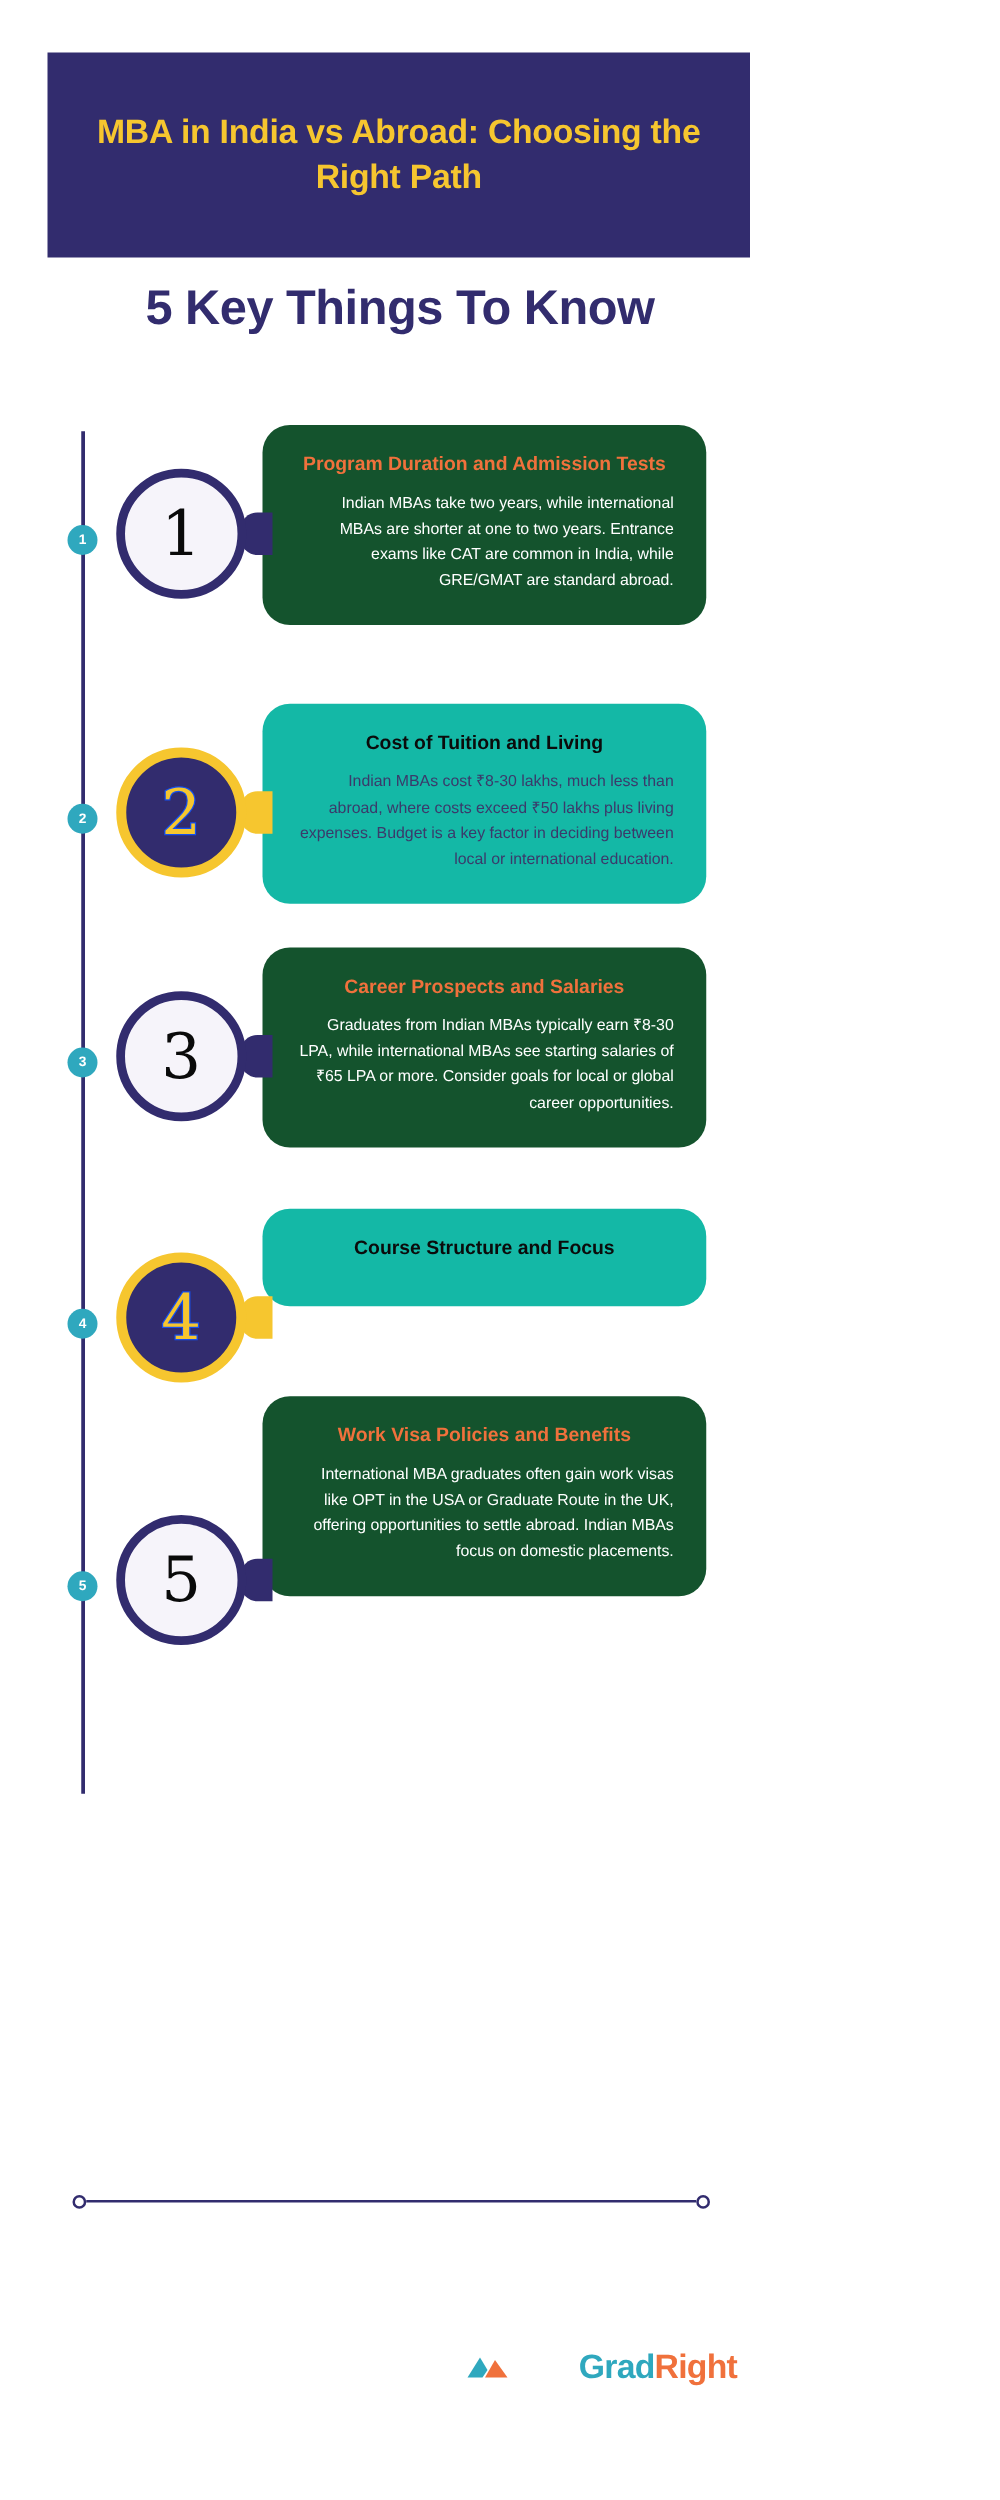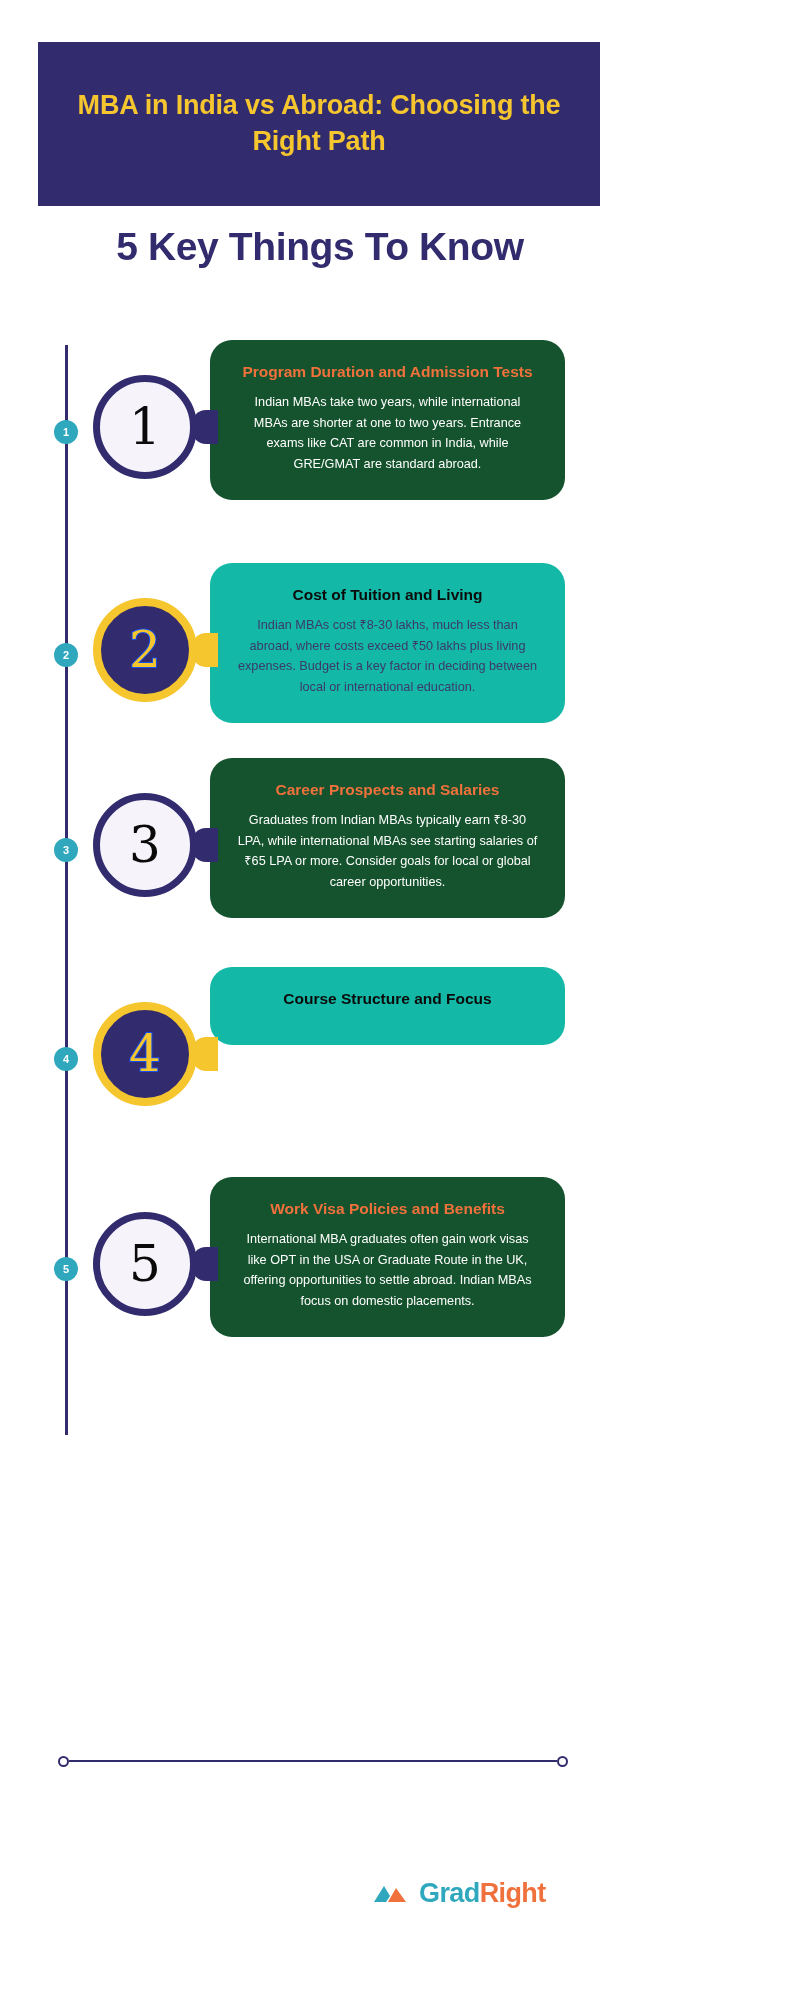--- a/index.html
+++ b/index.html
@@ -103,22 +103,22 @@
     line-height: 1.35;
     margin-bottom: 9px;
   }
   .card.navy .card-title { color: #F0713C; }
   .card.gold .card-title { color: #0B0B0B; }
 
   .card-body {
     font-size: 12.7px;
     line-height: 1.62;
   }
-  .card.navy .card-body { color: #ffffff; }
-  .card.gold .card-body { color: #3B3A6B; }
+  .card.navy .card-body { color: #ffffff; text-align: right; }
+  .card.gold .card-body { color: #3B3A6B; text-align: right; }
 
   
   .medallion {
     position: absolute;
     width: 104px;
     height: 104px;
     border-radius: 50%;
     display: flex;
     align-items: center;
     justify-content: center;
@@ -193,20 +193,21 @@
     top: 1878px;
     display: flex;
     align-items: center;
     gap: 9px;
   }
   .logo-mark { width: 40px; height: 28px; flex: 0 0 auto; }
   .logo-text {
     font-size: 27px;
     font-weight: bold;
     letter-spacing: -0.6px;
+    margin-left: 44px;
   }
   .logo-grad { color: #2FA8BE; }
   .logo-right { color: #F0713C; }
 </style>
 </head>
 <body>
 
 <div id="page">
 
   <div class="header-banner">
@@ -259,21 +260,21 @@
       <div class="card-title">Course Structure and Focus</div>
     </div>
     <div class="notch gold" style="top:1037px"></div>
     <div class="medallion gold-ring" style="top:1002px">
       <span class="medallion-num">4</span>
     </div>
   </div>
 
   <div class="step">
     <div class="bullet" style="top:1257px">5</div>
-    <div class="card navy" style="top:1177px">
+    <div class="card navy" style="top:1117px">
       <div class="card-title">Work Visa Policies and Benefits</div>
       <div class="card-body">International MBA graduates often gain work visas like OPT in the USA or Graduate Route in the UK, offering opportunities to settle abroad. Indian MBAs focus on domestic placements.</div>
     </div>
     <div class="notch navy" style="top:1247px"></div>
     <div class="medallion navy-ring" style="top:1212px">
       <span class="medallion-num">5</span>
     </div>
   </div>
 
   <div class="divider-wrap">

